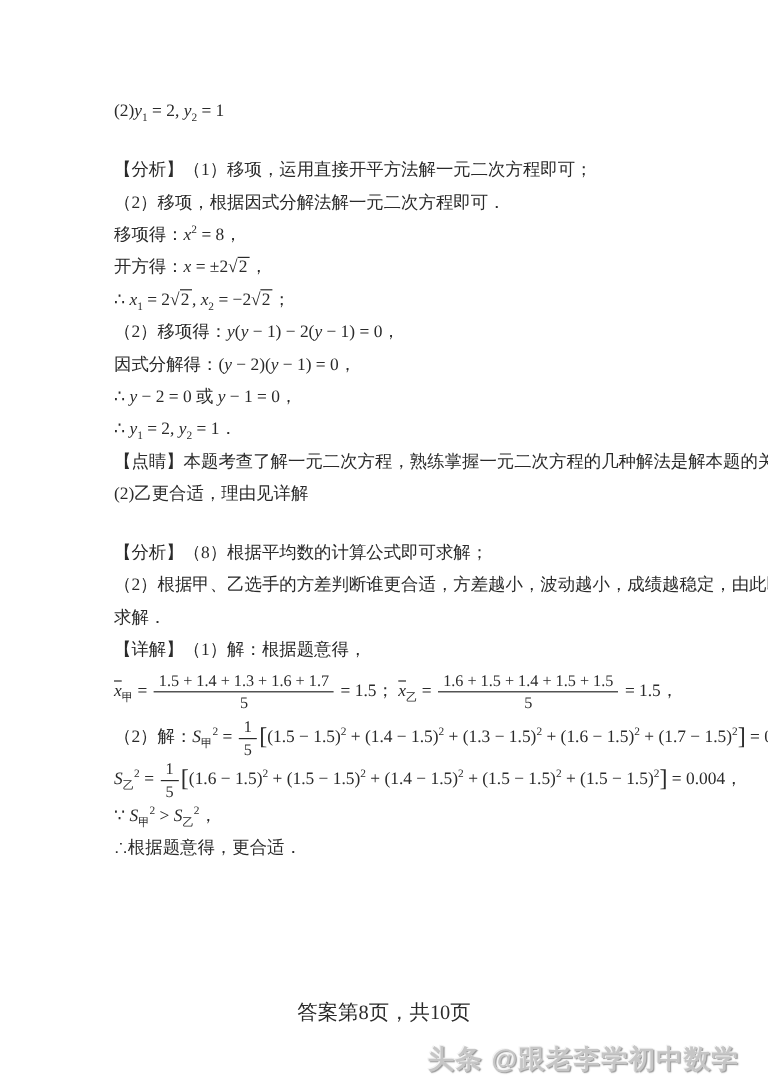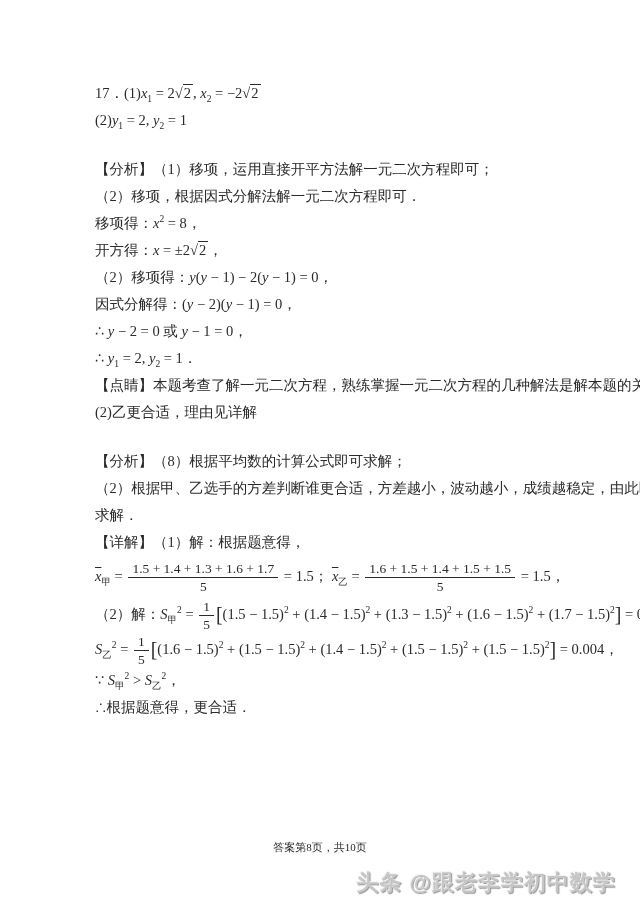--- a/index.html
+++ b/index.html
@@ -35,42 +35,42 @@
   .frac{
     display:inline-block;vertical-align:middle;
     text-align:center;font-size:13.5px;line-height:1.3;
     margin:0 2px;
   }
   .frac .fnum{display:block;border-bottom:1.2px solid currentColor;padding:0 4px;}
   .frac .fden{display:block;}
   .big{font-size:20px;vertical-align:-2px;}
   .footer{
     position:absolute;left:0;right:0;bottom:50px;
-    text-align:center;font-size:11px;color:#2a2a2a;
+    text-align:center;font-size:17px;color:#2a2a2a;
     font-family:"Liberation Serif","DejaVu Serif",serif;
   }
   .watermark{
     position:absolute;right:24px;bottom:7px;
     font-size:22px;font-weight:700;letter-spacing:1px;
     font-family:"Liberation Sans","DejaVu Sans",sans-serif;
     color:#c6c6c6;
     text-shadow:-1px -1px 0 #f3f3f3,1px 1px 1px #969696;
   }
 </style>
 </head>
 <body>
 
 <div class="page">
   <div class="content">
-    <div class="line"><span class="txt">17．(1)</span><span class="mi">x</span><sub class="ms">1</sub><span class="mn"> = 2</span><span class="sqrt">√<span class="rad">2</span></span><span class="mn">, </span><span class="mi">x</span><sub class="ms">2</sub><span class="mn"> = −2</span><span class="sqrt">√<span class="rad">2</span></span></div>
     <div class="line"><span class="txt">(2)</span><span class="mi">y</span><sub class="ms">1</sub><span class="mn"> = 2, </span><span class="mi">y</span><sub class="ms">2</sub><span class="mn"> = 1</span></div>
     <div class="line gap"><span class="txt">【分析】（1）移项，运用直接开平方法解一元二次方程即可；</span></div>
     <div class="line"><span class="txt">（2）移项，根据因式分解法解一元二次方程即可．</span></div>
     <div class="line"><span class="txt">移项得：</span><span class="mi">x</span><sup class="ms">2</sup><span class="mn"> = 8</span><span class="txt">，</span></div>
     <div class="line"><span class="txt">开方得：</span><span class="mi">x</span><span class="mn"> = ±2</span><span class="sqrt">√<span class="rad">2</span></span><span class="txt">，</span></div>
+    <div class="line"><span class="mn">∴ </span><span class="mi">x</span><sub class="ms">1</sub><span class="mn"> = 2</span><span class="sqrt">√<span class="rad">2</span></span><span class="mn">, </span><span class="mi">x</span><sub class="ms">2</sub><span class="mn"> = −2</span><span class="sqrt">√<span class="rad">2</span></span><span class="txt">；</span></div>
     <div class="line"><span class="txt">（2）移项得：</span><span class="mi">y</span><span class="mn">(</span><span class="mi">y</span><span class="mn"> − 1) − 2(</span><span class="mi">y</span><span class="mn"> − 1) = 0</span><span class="txt">，</span></div>
     <div class="line"><span class="txt">因式分解得：</span><span class="mn">(</span><span class="mi">y</span><span class="mn"> − 2)(</span><span class="mi">y</span><span class="mn"> − 1) = 0</span><span class="txt">，</span></div>
     <div class="line"><span class="mn">∴ </span><span class="mi">y</span><span class="mn"> − 2 = 0</span><span class="txt"> 或 </span><span class="mi">y</span><span class="mn"> − 1 = 0</span><span class="txt">，</span></div>
     <div class="line"><span class="mn">∴ </span><span class="mi">y</span><sub class="ms">1</sub><span class="mn"> = 2, </span><span class="mi">y</span><sub class="ms">2</sub><span class="mn"> = 1</span><span class="txt">．</span></div>
     <div class="line"><span class="txt">【点睛】本题考查了解一元二次方程，熟练掌握一元二次方程的几种解法是解本题的关键．</span></div>
     <div class="line"><span class="txt">(2)乙更合适，理由见详解</span></div>
     <div class="line gap"><span class="txt">【分析】（8）根据平均数的计算公式即可求解；</span></div>
     <div class="line"><span class="txt">（2）根据甲、乙选手的方差判断谁更合适，方差越小，波动越小，成绩越稳定，由此即可</span></div>
     <div class="line"><span class="txt">求解．</span></div>
     <div class="line"><span class="txt">【详解】（1）解：根据题意得，</span></div>

